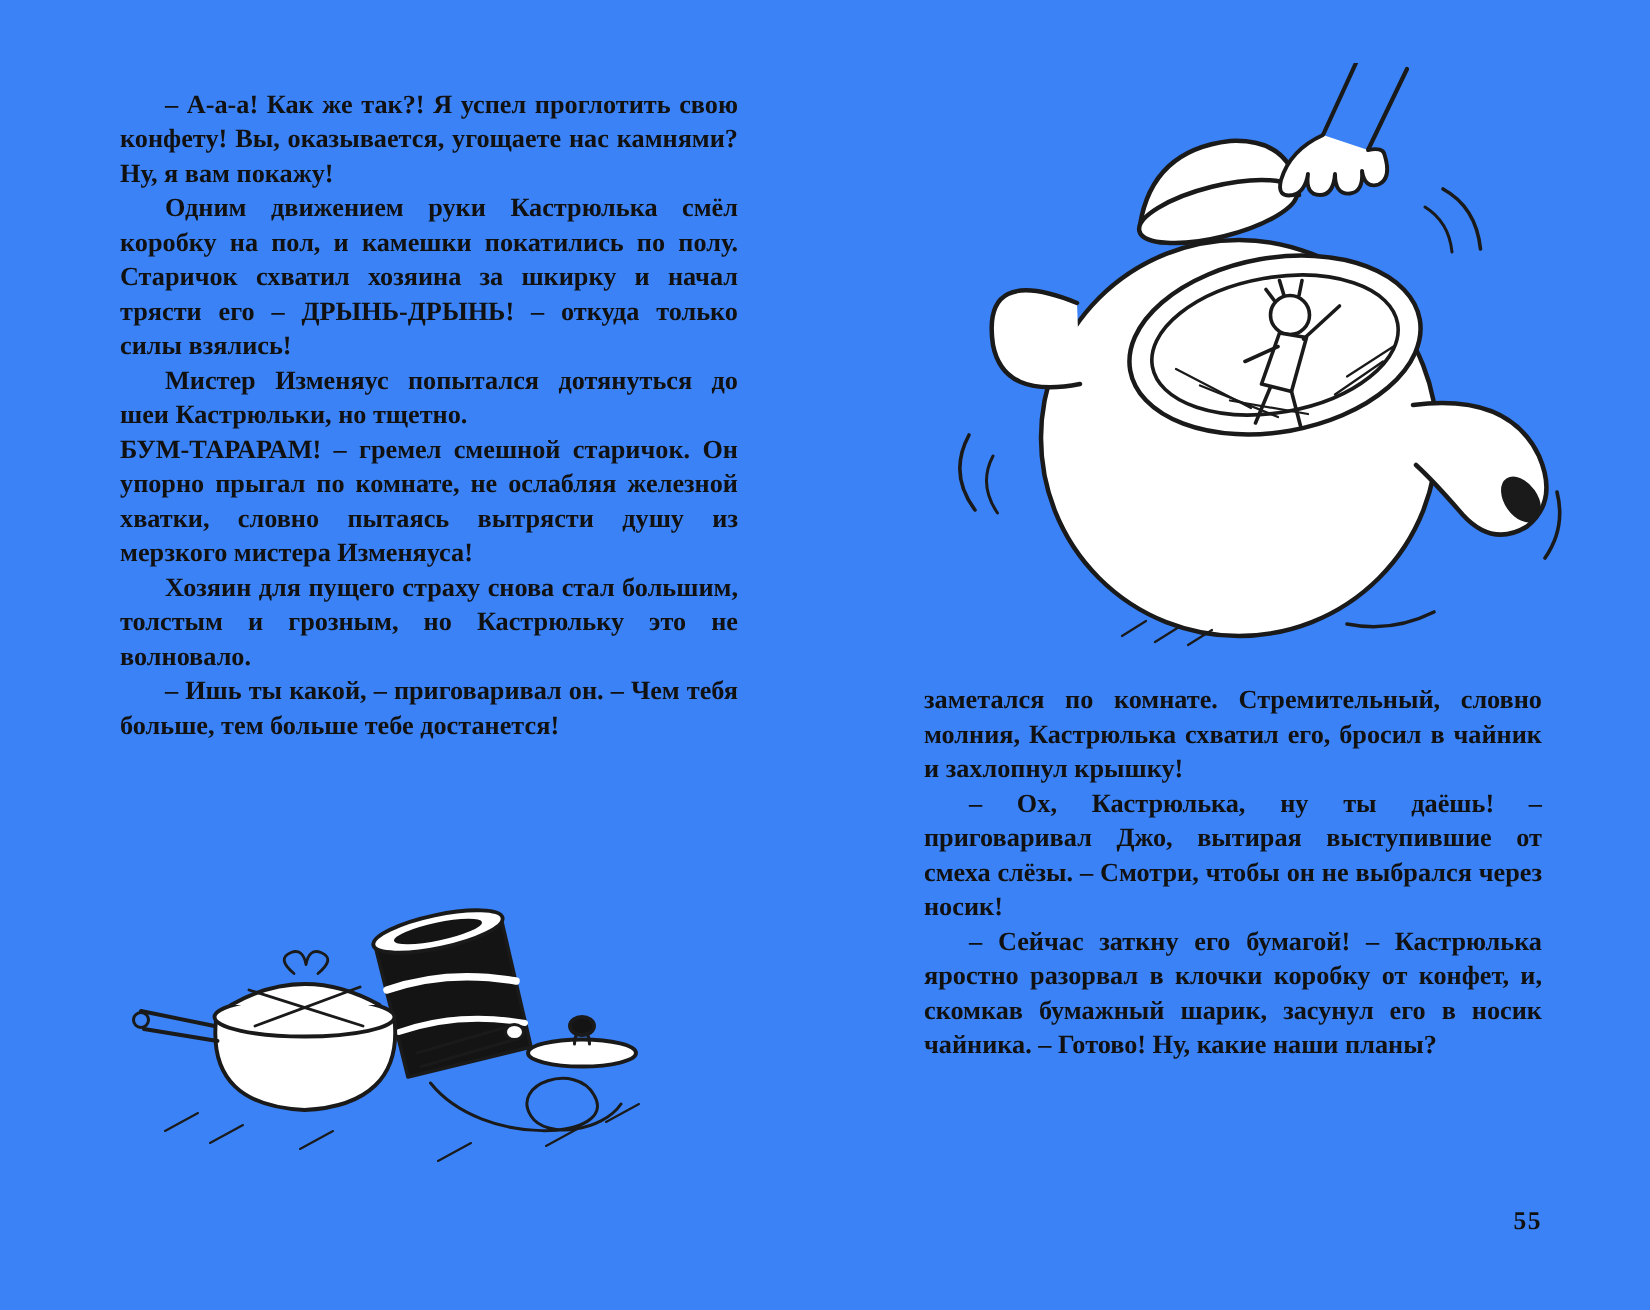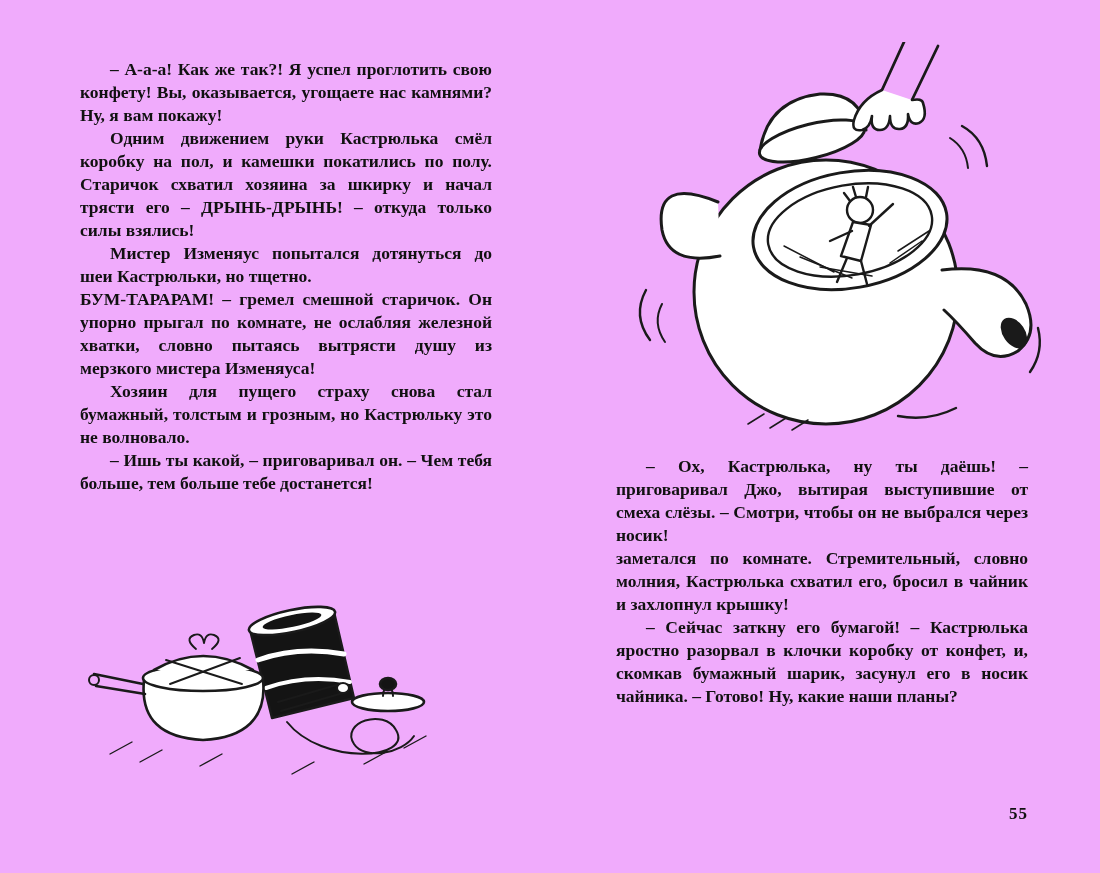--- a/index.html
+++ b/index.html
@@ -1,20 +1,20 @@
 <!DOCTYPE html>
 <html><head>
 <meta charset="utf-8">
 <style>
   html, body { margin: 0; padding: 0; background: #ffffff; }
   .spread {
     position: relative;
     width: 1100px;
     height: 873px;
-    background: #f0abfc;
+    background: #3b82f6;
     font-family: "Liberation Serif", "DejaVu Serif", serif;
     color: #111111;
     overflow: hidden;
   }
   .text-col {
     position: absolute;
     width: 412px;
     font-size: 17.5px;
     line-height: 23px;
     font-weight: bold;
@@ -42,27 +42,27 @@
 </head>
 <body>
 
 <div class="spread">
 
   <div class="text-col col-left">
     <p class="para">– А-а-а! Как же так?! Я успел проглотить свою конфету! Вы, оказывается, угощаете нас камнями? Ну, я вам покажу!</p>
     <p class="para">Одним движением руки Кастрюлька смёл коробку на пол, и камешки покатились по полу. Старичок схватил хозяина за шкирку и начал трясти его – ДРЫНЬ-ДРЫНЬ! – откуда только силы взялись!</p>
     <p class="para">Мистер Изменяус попытался дотянуться до шеи Кастрюльки, но тщетно.</p>
     <p class="para flush">БУМ-ТАРАРАМ! – гремел смешной старичок. Он упорно прыгал по комнате, не ослабляя железной хватки, словно пытаясь вытрясти душу из мерзкого мистера Изменяуса!</p>
-    <p class="para">Хозяин для пущего страху снова стал бумажный, толстым и грозным, но Кастрюльку это не волновало.</p>
+    <p class="para">Хозяин для пущего страху снова стал большим, толстым и грозным, но Кастрюльку это не волновало.</p>
     <p class="para">– Ишь ты какой, – приговаривал он. – Чем тебя больше, тем больше тебе достанется!</p>
   </div>
 
   <div class="text-col col-right">
+    <p class="para flush">заметался по комнате. Стремительный, словно молния, Кастрюлька схватил его, бросил в чайник и захлопнул крышку!</p>
     <p class="para">– Ох, Кастрюлька, ну ты даёшь! – приговаривал Джо, вытирая выступившие от смеха слёзы. – Смотри, чтобы он не выбрался через носик!</p>
-    <p class="para flush">заметался по комнате. Стремительный, словно молния, Кастрюлька схватил его, бросил в чайник и захлопнул крышку!</p>
     <p class="para">– Сейчас заткну его бумагой! – Кастрюлька яростно разорвал в клочки коробку от конфет, и, скомкав бумажный шарик, засунул его в носик чайника. – Готово! Ну, какие наши планы?</p>
   </div>
 
   <div class="illus illus-teapot">
     <svg viewBox="0 0 452 400">
       <g fill="none" stroke="#1a1a1a" stroke-width="3" stroke-linecap="round" stroke-linejoin="round">
 
         <path d="M48,248 q-14,26 4,50" stroke-width="2.4"></path>
         <path d="M64,262 q-10,19 3,38" stroke-width="2"></path>
 

